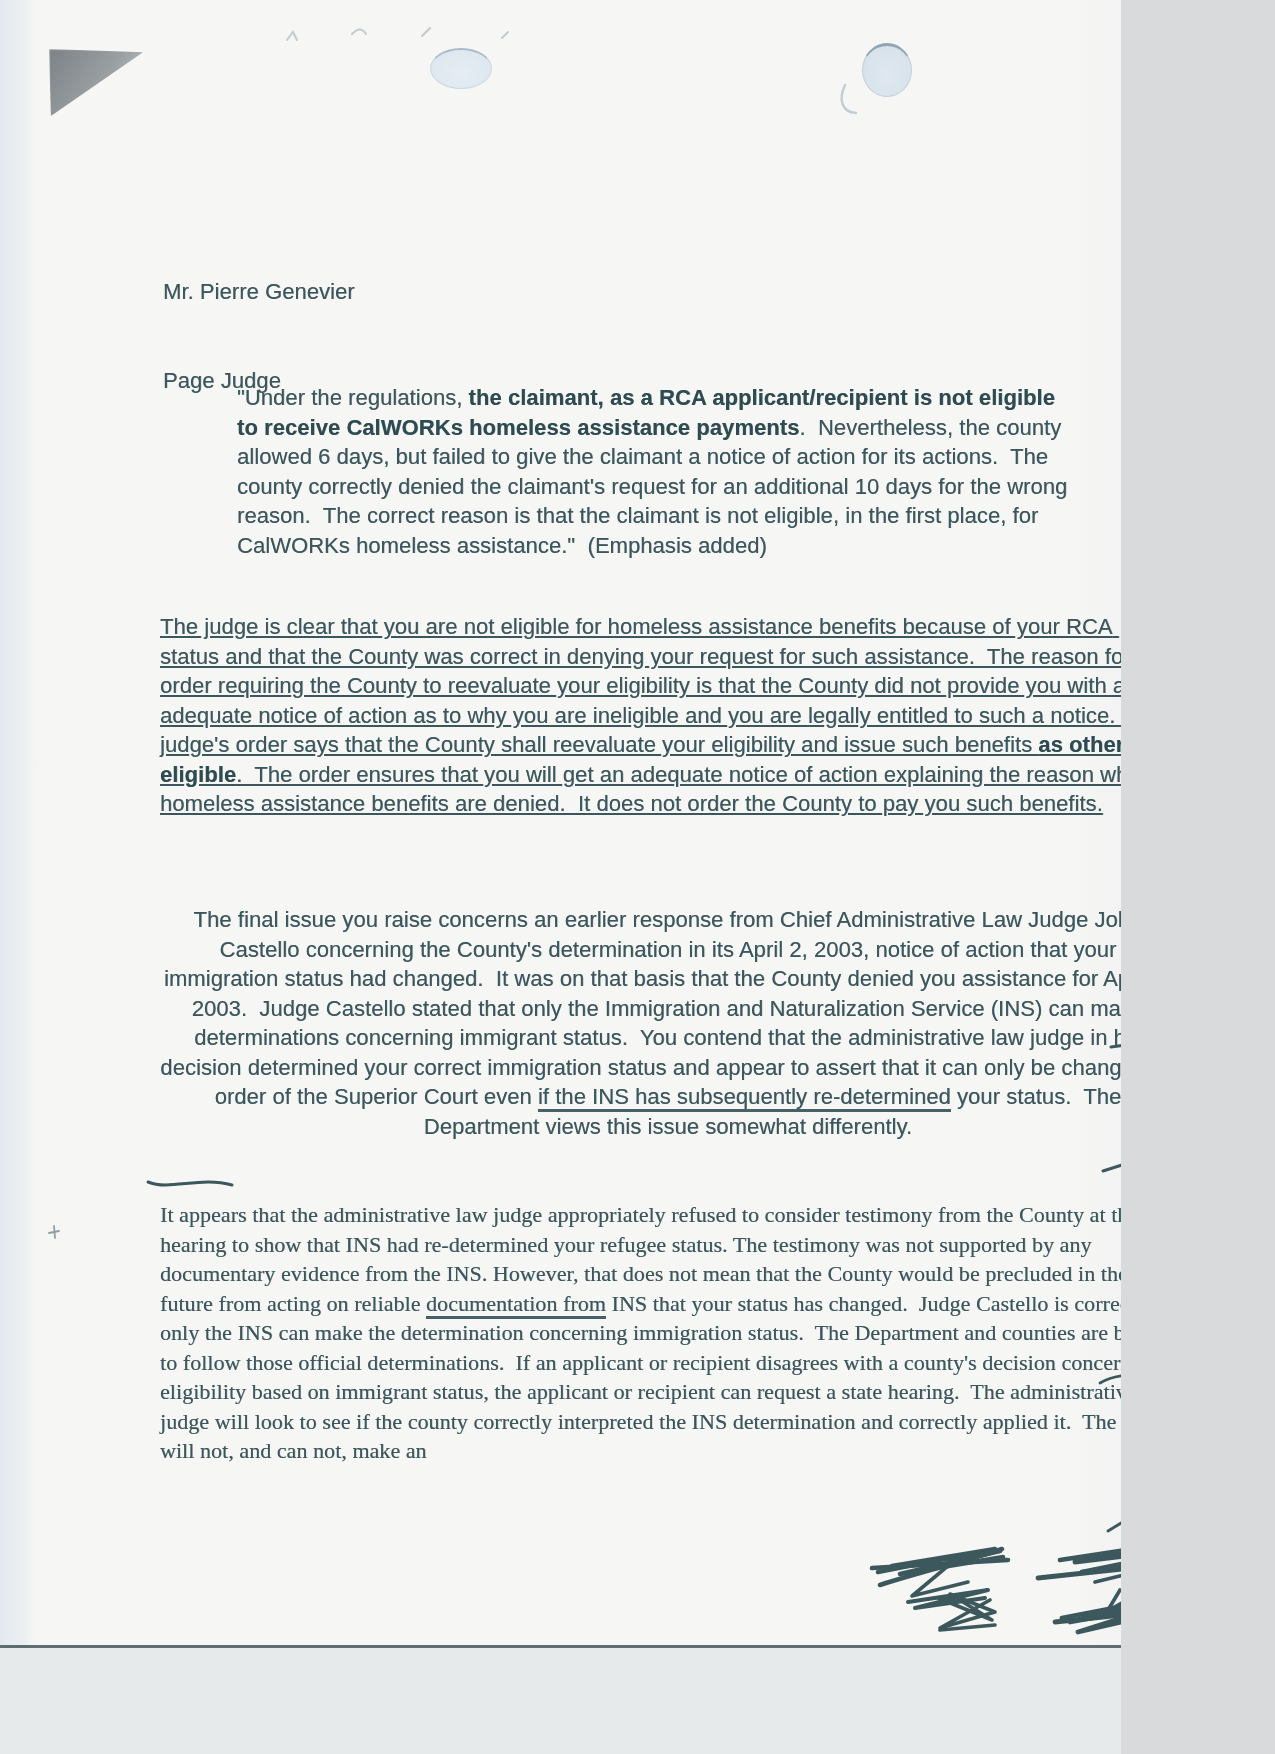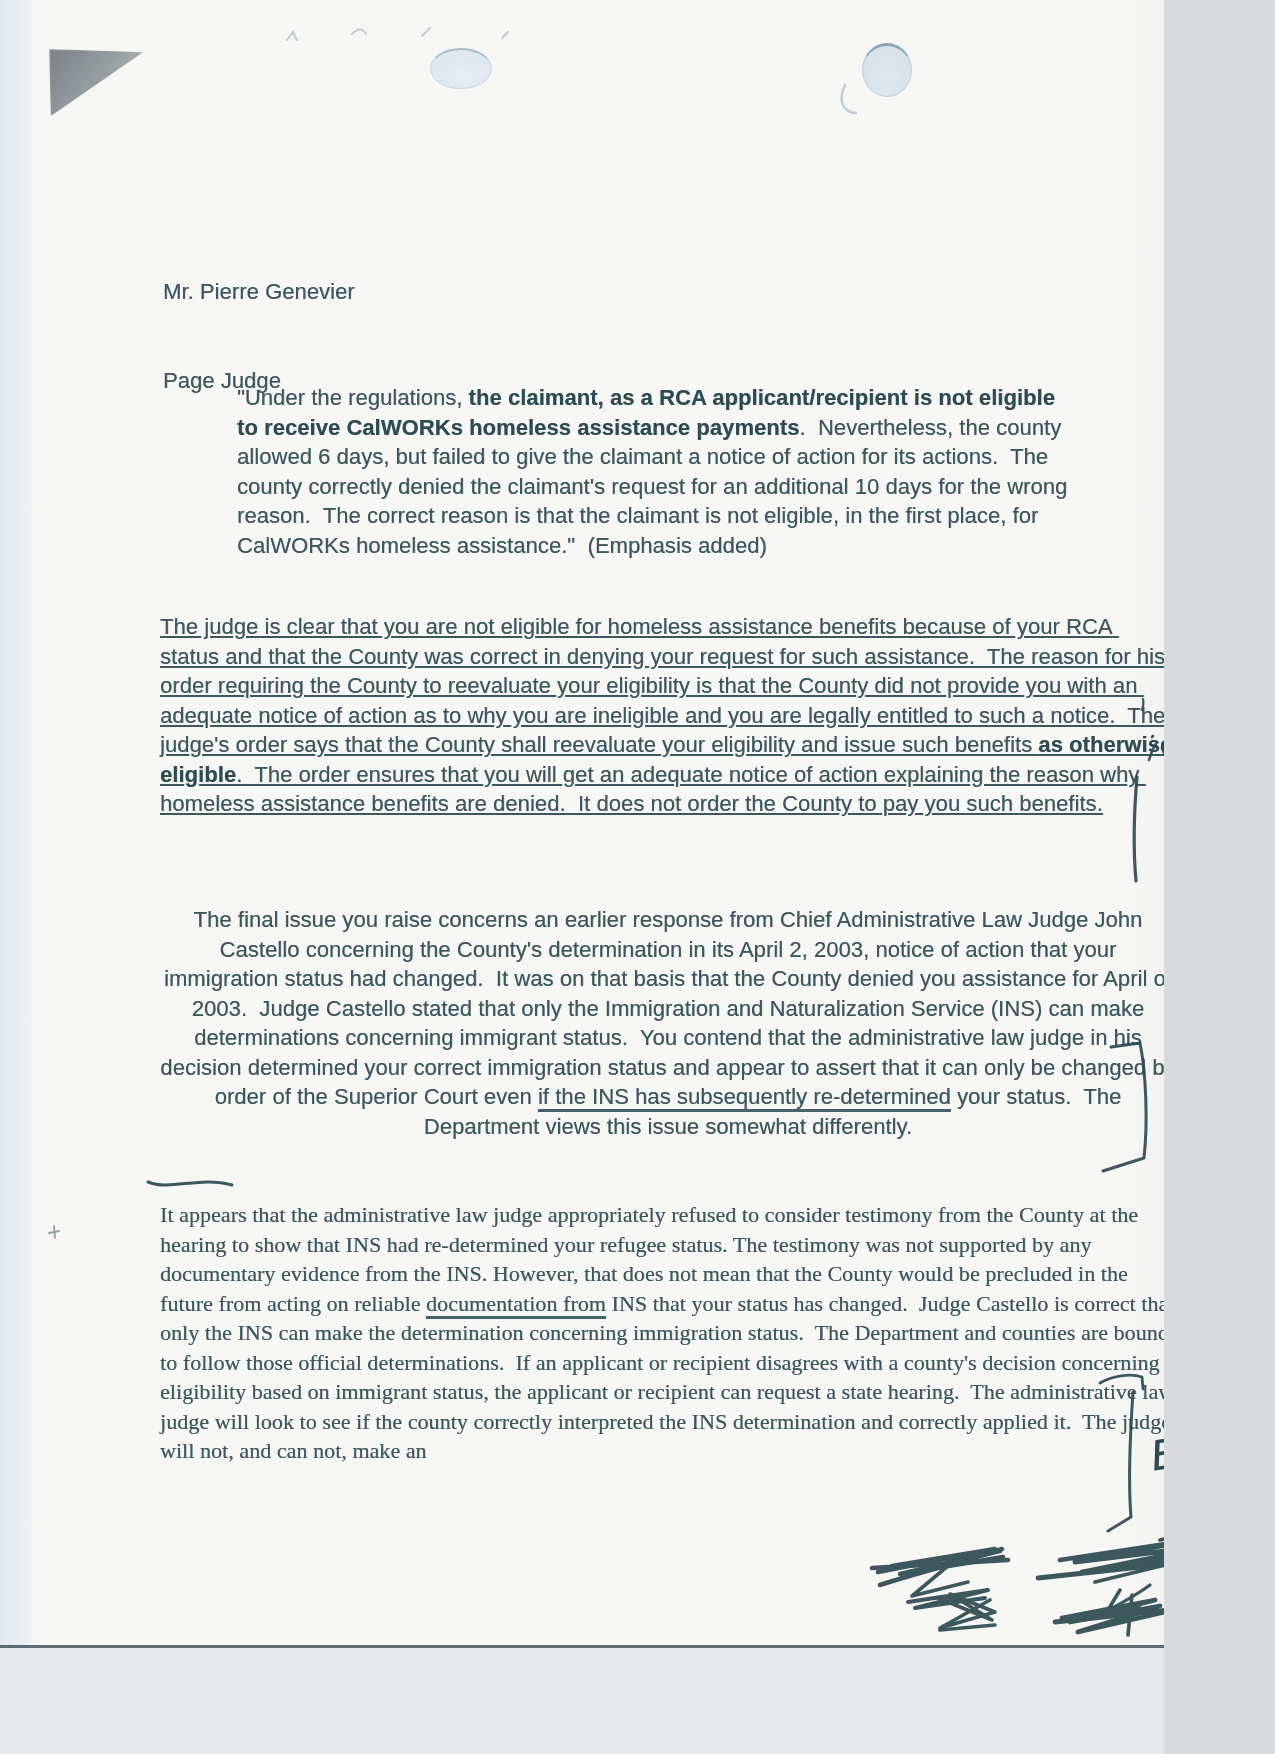--- a/index.html
+++ b/index.html
@@ -3,21 +3,20 @@
 <meta charset="utf-8">
 <style>
   html,body{margin:0;padding:0;background:#d8dadb;}
   #page{
     position:relative;
     width:1121px;height:1754px;
     background:linear-gradient(to right,#eef1f2 0px,#f6f6f4 42px,#f6f6f4 96%,#f2f3f2);
     overflow:hidden;
     font-family:"Liberation Sans", sans-serif;
     color:#3b565c;
-    padding-left:43px;
   }
   .scan-edge{
     position:absolute;left:0;top:0;width:34px;height:100%;
     background:linear-gradient(to right,#e2e9ee,#edf0f2 75%,rgba(246,246,244,0));
   }
   .txt{
     position:absolute;
     font-size:22px;line-height:29.5px;
     letter-spacing:0.05px;
     white-space:pre-wrap;

